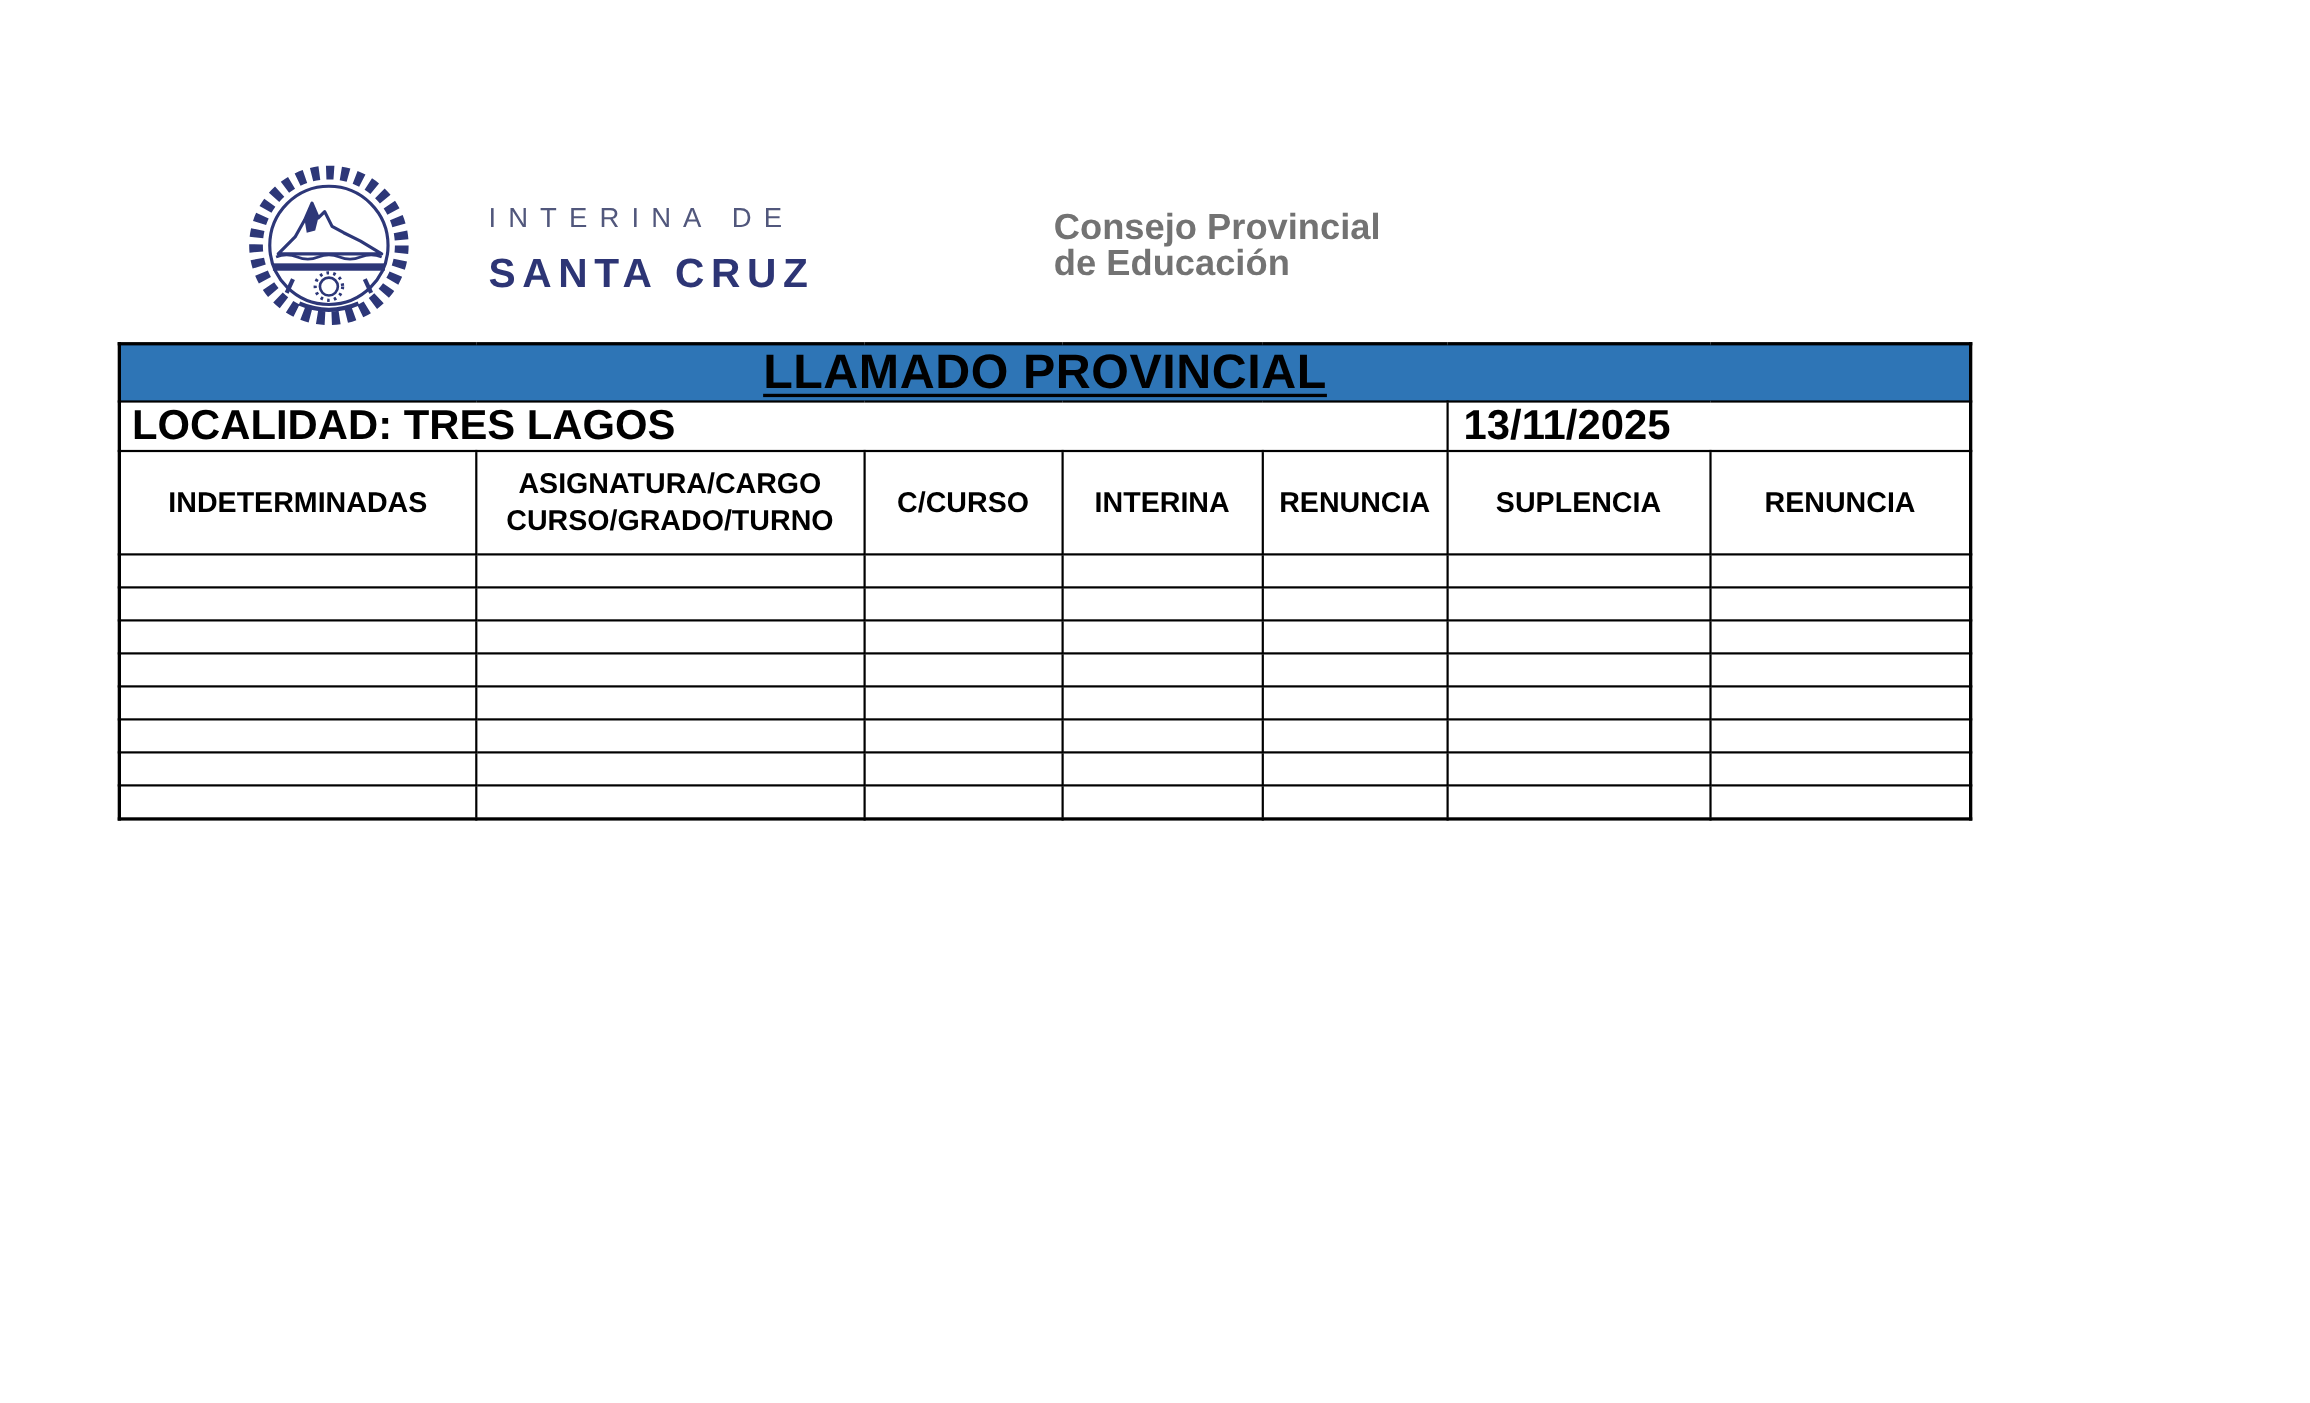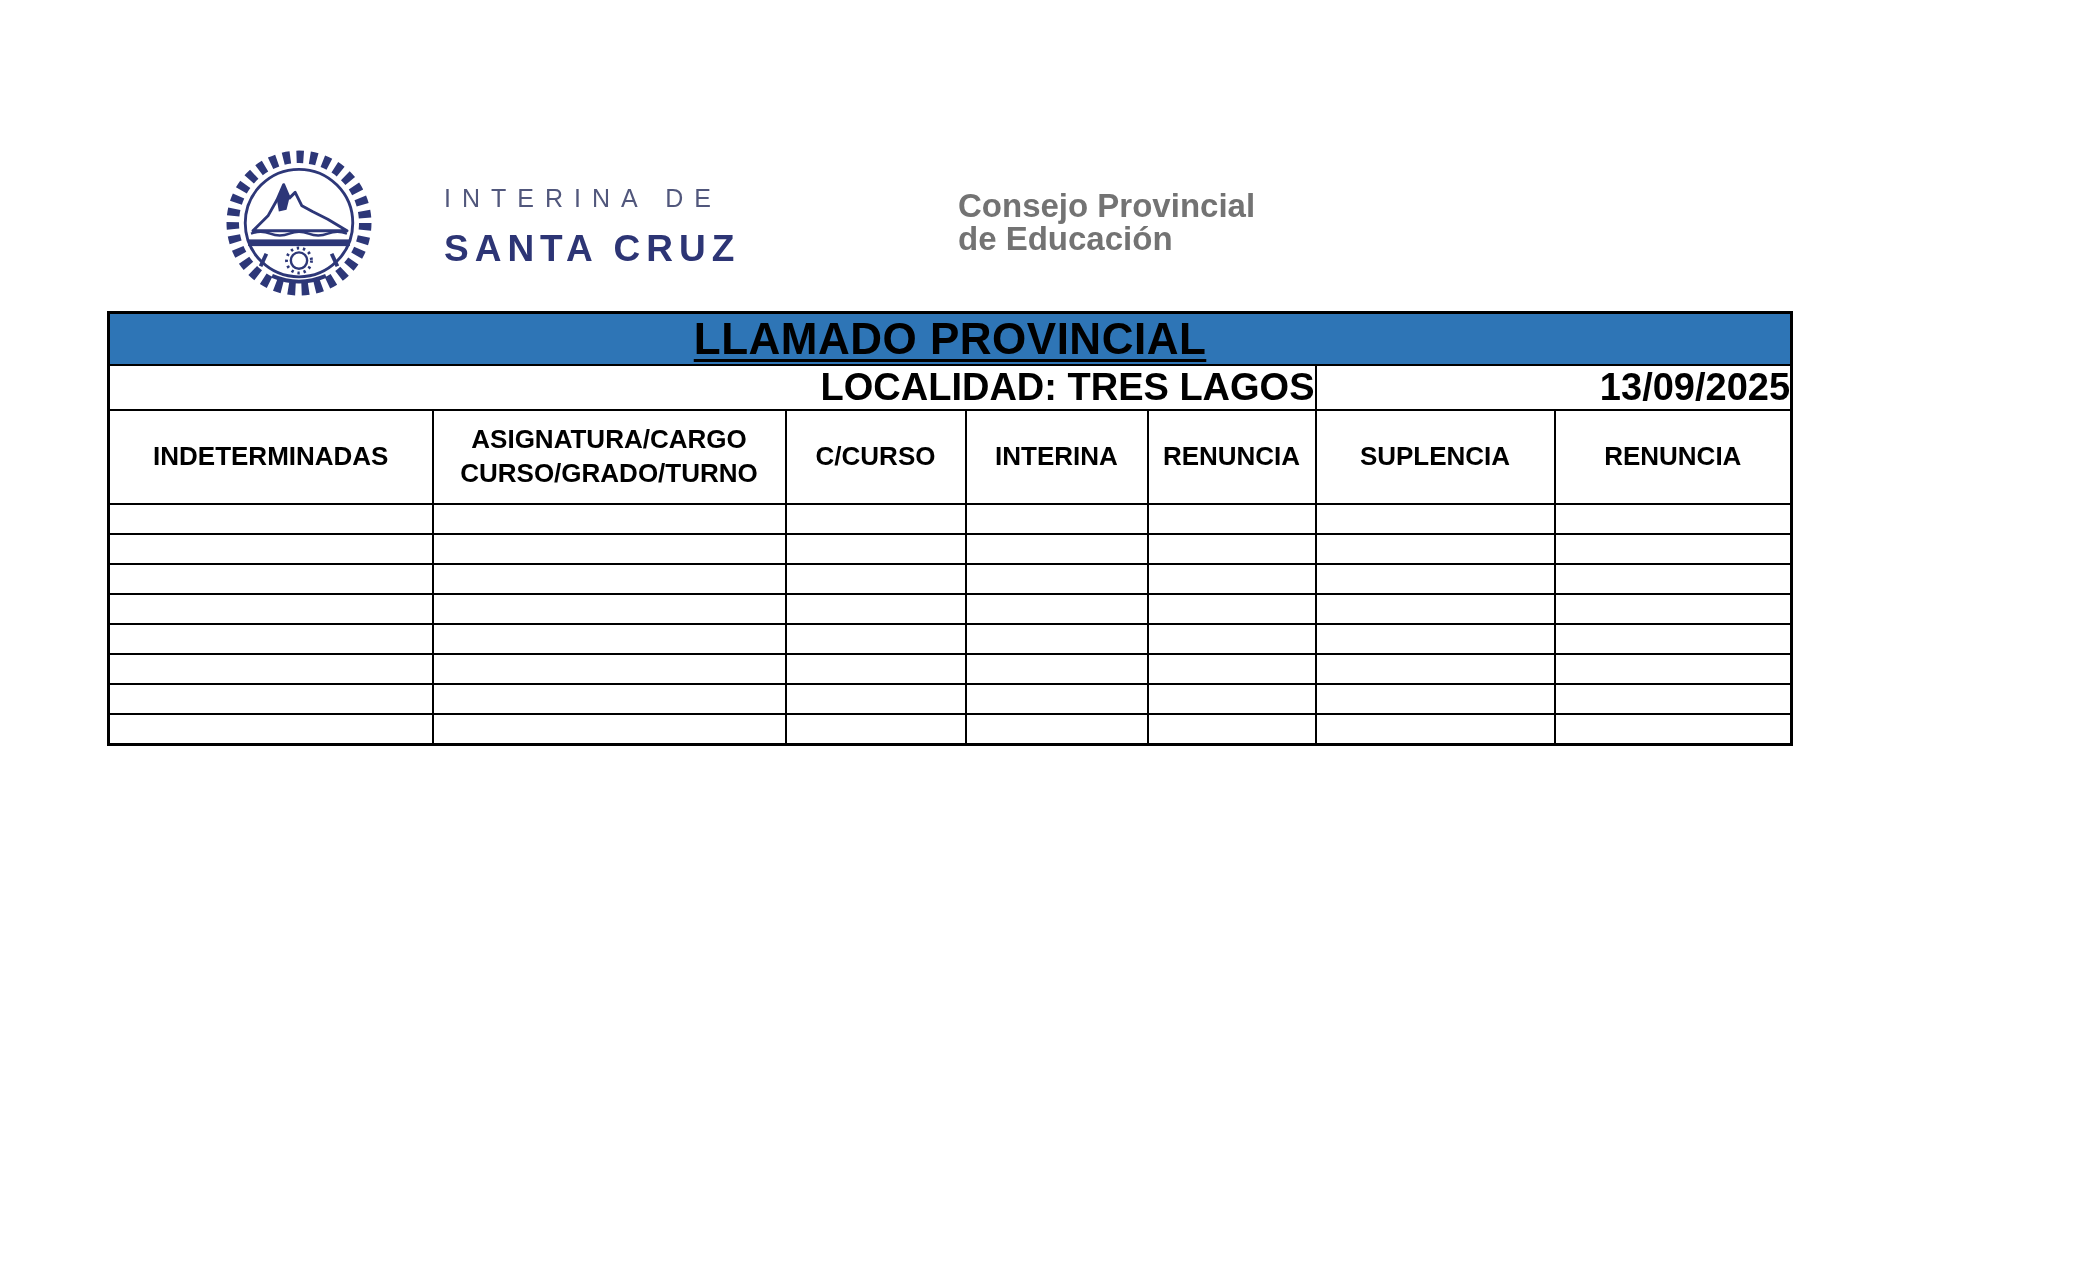--- a/index.html
+++ b/index.html
@@ -44,21 +44,21 @@
     text-align: center; vertical-align: middle;
   }
   .banner-title {
     font-size: 44px; font-weight: bold; color: #000;
     text-decoration: underline;
     text-decoration-thickness: 3px;
     text-underline-offset: 5px;
     letter-spacing: 0.5px;
   }
 
-  .info-row td { height: 40px; vertical-align: middle; text-align: right; }
+  .info-row td { height: 40px; vertical-align: middle; }
   .localidad-cell { font-size: 38px; font-weight: bold; padding-left: 10px; text-align: left; }
   .date-cell { font-size: 38px; font-weight: bold; padding-left: 14px; text-align: left; }
 
   .head-row th {
     height: 94px; font-size: 26px; font-weight: bold;
     text-align: center; vertical-align: middle;
     white-space: pre-line; line-height: 1.3; padding: 2px;
   }
   .data-row td {
     height: 101px; font-size: 27px; font-weight: normal;
@@ -115,21 +115,21 @@
     <col style="width:237px">
   </colgroup>
   <tbody>
     <tr>
       <td class="banner-cell" colspan="7">
         <span class="banner-title">LLAMADO PROVINCIAL</span>
       </td>
     </tr>
     <tr class="info-row">
       <td class="localidad-cell" colspan="5">LOCALIDAD: TRES LAGOS</td>
-      <td class="date-cell" colspan="2">13/09/2025</td>
+      <td class="date-cell" colspan="2">13/11/2025</td>
     </tr>
     <tr class="head-row">
       <th>INDETERMINADAS</th>
       <th>ASIGNATURA/CARGO
 CURSO/GRADO/TURNO</th>
       <th>C/CURSO</th>
       <th>INTERINA</th>
       <th>RENUNCIA</th>
       <th>SUPLENCIA</th>
       <th>RENUNCIA</th>

